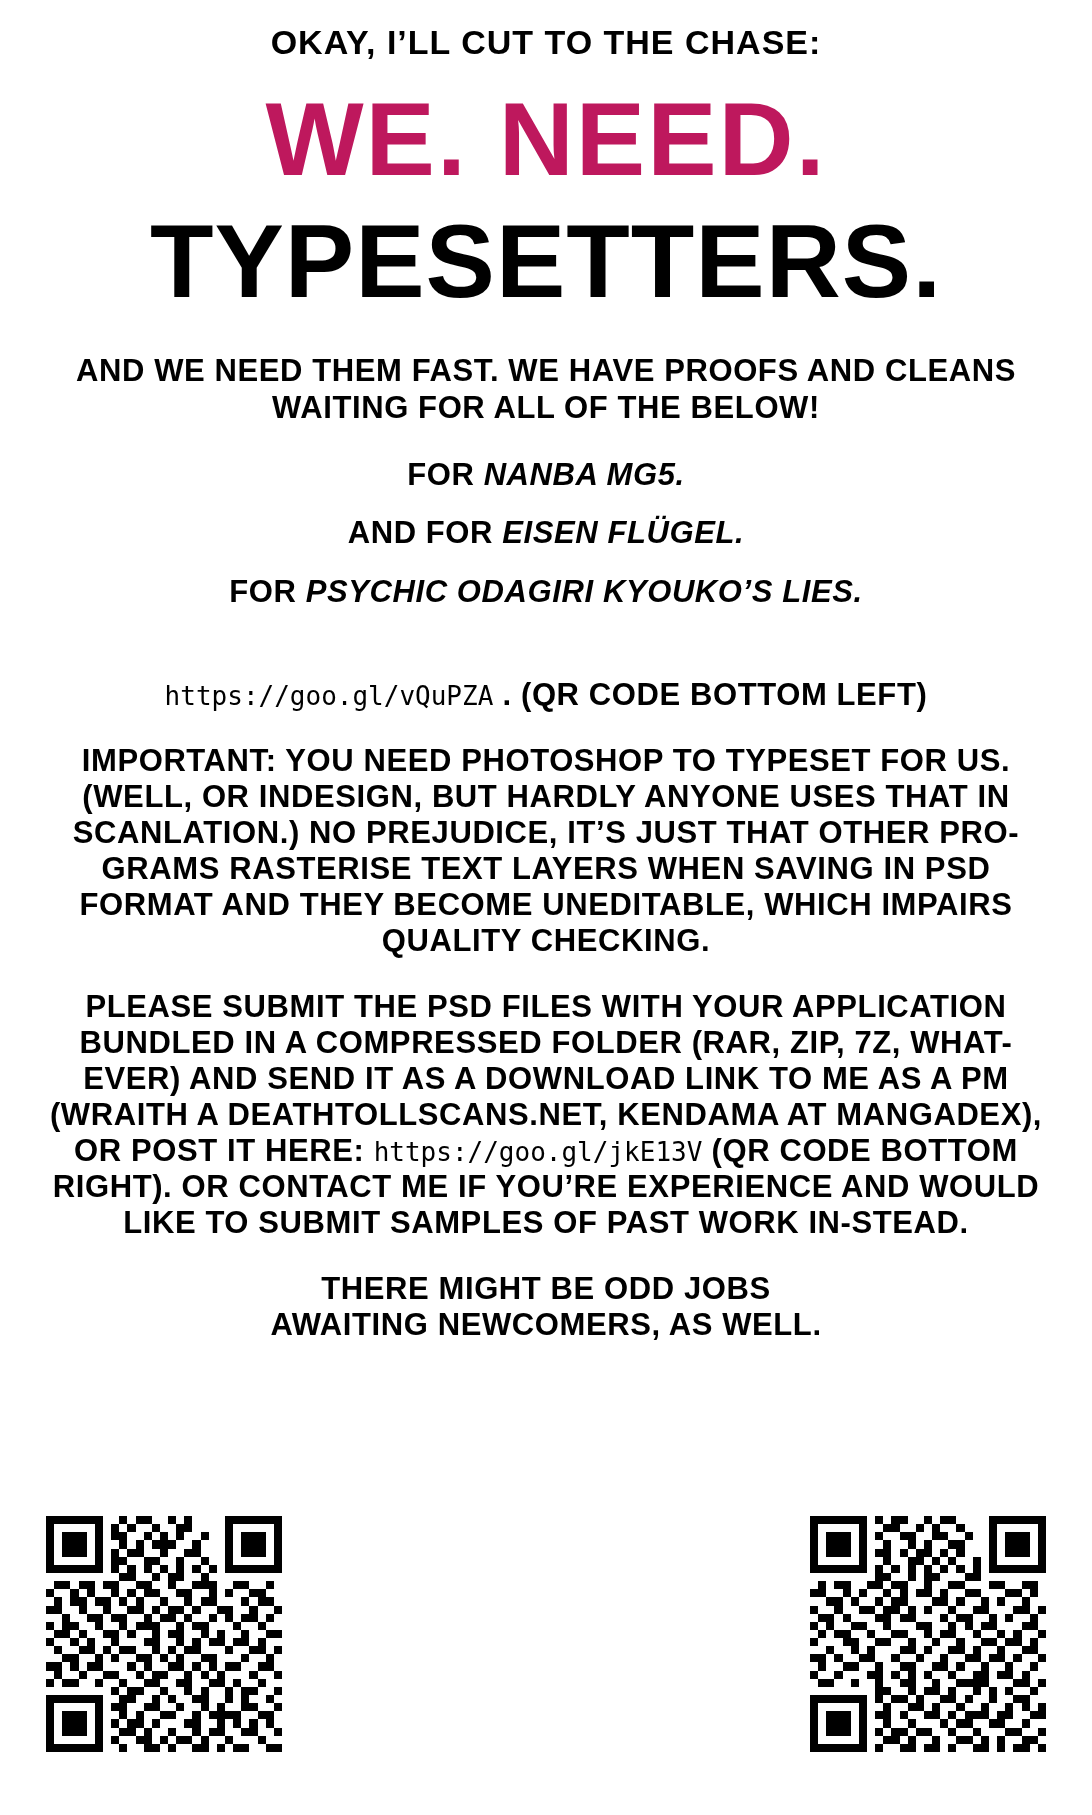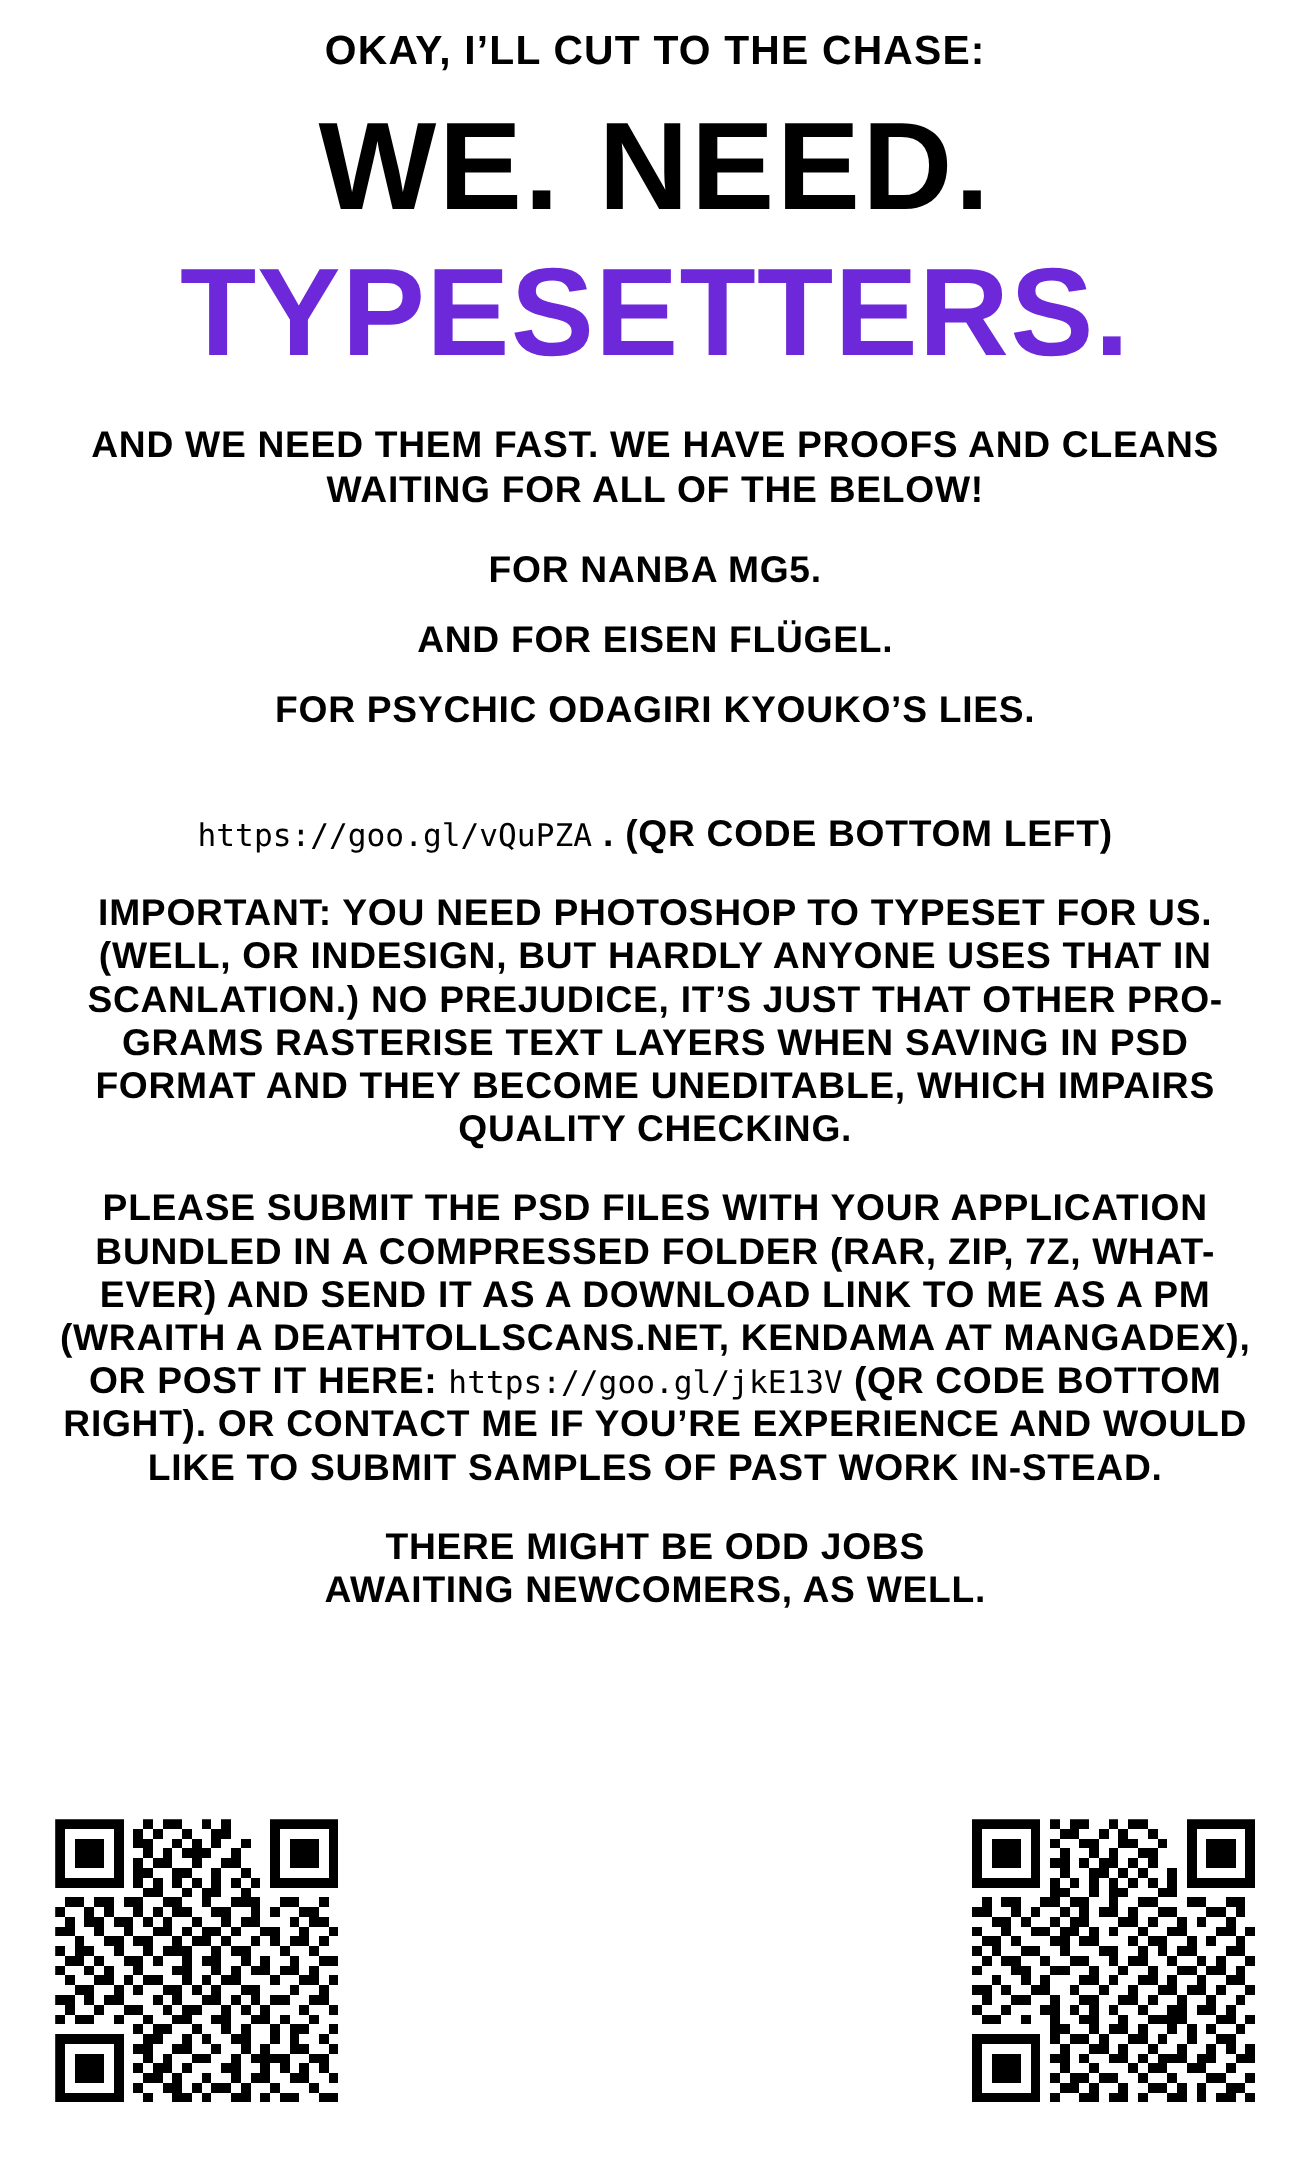--- a/index.html
+++ b/index.html
@@ -56,20 +56,21 @@
   }
   .para.tight {
     line-height: 1.16;
   }
 
   .block-gap-lg { margin-top: 40px; }
   .block-gap-md { margin-top: 30px; }
   .block-gap-sm { margin-top: 22px; }
 
   .it {
+    font-style: italic;
     font-weight: 800;
   }
 
   .mono {
     font-family: "DejaVu Sans Mono", "Liberation Mono", monospace;
     font-size: 26px;
     font-weight: 500;
     letter-spacing: 0;
   }
 
@@ -91,22 +92,22 @@
   .qr-right { right: 46px; }
   .qr svg { display: block; width: 100%; height: 100%; }
 </style>
 </head>
 <body>
 
 <div class="page">
 
   <p class="lead">OKAY, I’LL CUT TO THE CHASE:</p>
 
-  <h1 class="headline" style="color:#000000">WE. NEED.</h1>
-  <h1 class="headline-2" style="color:#6d28d9">TYPESETTERS.</h1>
+  <h1 class="headline" style="color:#be185d">WE. NEED.</h1>
+  <h1 class="headline-2" style="color:#000000">TYPESETTERS.</h1>
 
   <p class="para block-gap-lg">AND WE NEED THEM FAST. WE HAVE PROOFS AND CLEANS WAITING FOR ALL OF THE BELOW!</p>
 
   <p class="para block-gap-md">
     <span>FOR </span><span class="it">NANBA MG5.</span>
   </p>
 
   <p class="para block-gap-sm">
     <span>AND FOR </span><span class="it">EISEN FLÜGEL.</span>
   </p>

